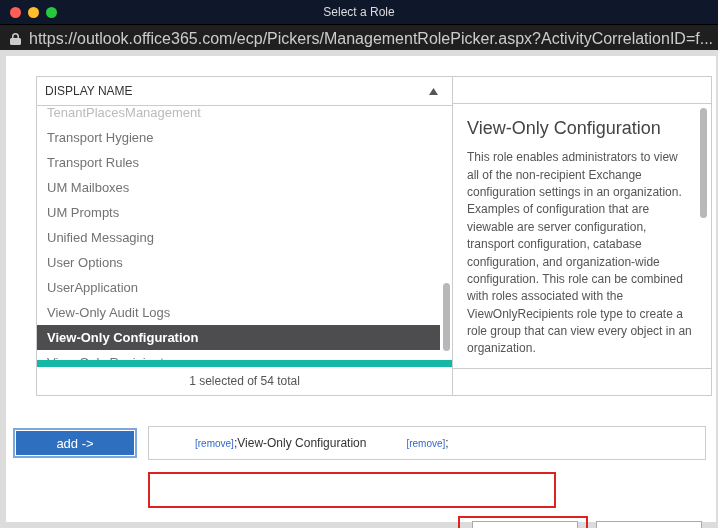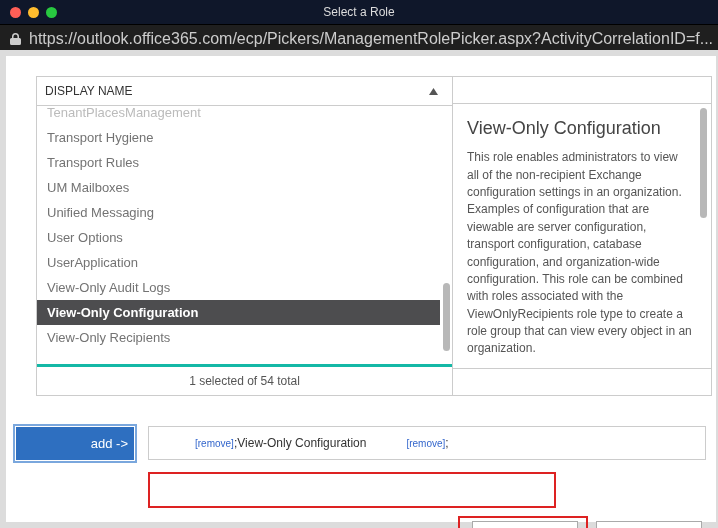--- a/index.html
+++ b/index.html
@@ -141,21 +141,21 @@
   }
   .scrollbar-thumb {
     position: absolute;
     right: 0;
     width: 7px;
     border-radius: 4px;
     background: #b8b8b8;
   }
   .left-footer {
     height: 28px;
-    border-top: 3px solid #14b8a6;
+    border-top: 7px solid #14b8a6;
     display: flex;
     align-items: center;
     justify-content: center;
     font-size: 12px;
     color: #555;
   }
   .right-body {
     flex: 1;
     padding: 14px 18px 10px 14px;
     position: relative;
@@ -181,29 +181,28 @@
     top: 358px;
     left: 10px;
     right: 10px;
     height: 58px;
     display: flex;
     align-items: center;
     gap: 14px;
   }
   .add-btn {
     width: 118px;
-    height: 33px;
+    height: 24px;
     background: #2e6fc0;
     color: #fff;
     font-size: 13px;
     border: none;
     outline: 2px solid #7aa7dd;
     outline-offset: 1px;
     cursor: pointer;
-    text-align: right;
   }
   .selection-box {
     flex: 1;
     height: 24px;
     border: 1px solid #ccc;
     font-size: 12px;
     padding: 4px 6px;
     overflow: hidden;
     white-space: nowrap;
     display: flex;
@@ -296,20 +295,21 @@
                 <path d="M4.5 0L9 7H0z" fill="#555"></path>
               </svg>
           </span>
         </div>
         <div class="list-body">
           <div class="list-scroll" id="role-list">
               <div class="list-item cut">TenantPlacesManagement</div>
               <div class="list-item">Transport Hygiene</div>
               <div class="list-item">Transport Rules</div>
               <div class="list-item">UM Mailboxes</div>
+              <div class="list-item">UM Prompts</div>
               <div class="list-item">Unified Messaging</div>
               <div class="list-item">User Options</div>
               <div class="list-item">UserApplication</div>
               <div class="list-item">View-Only Audit Logs</div>
               <div class="list-item selected">View-Only Configuration</div>
               <div class="list-item">View-Only Recipients</div>
             </div>
           <div class="scrollbar-track">
             <div class="scrollbar-thumb" style="top:175px;height:68px"></div>
           </div>

